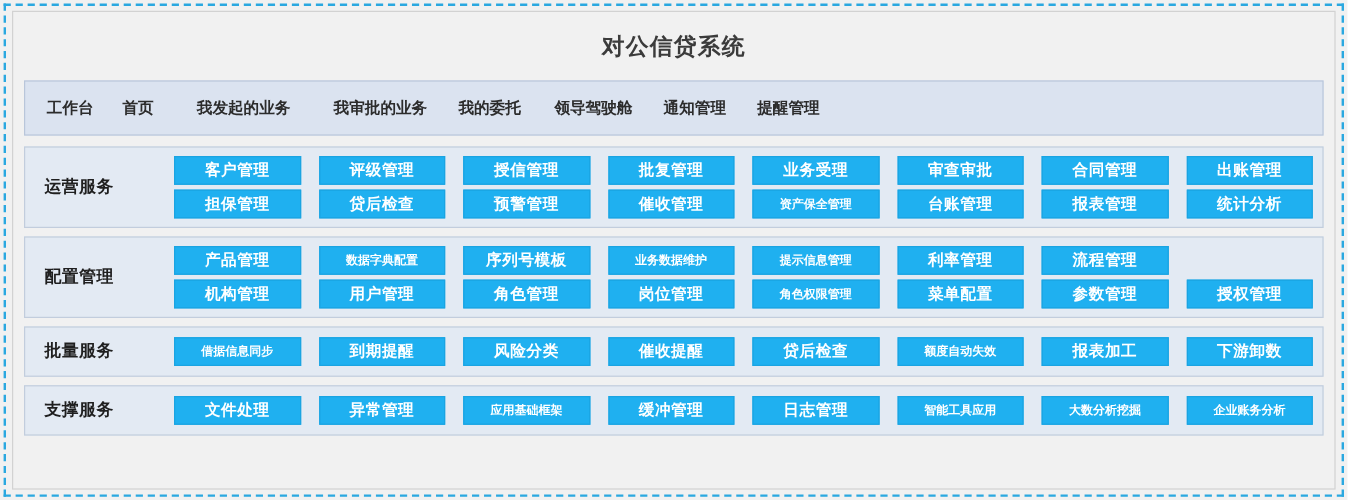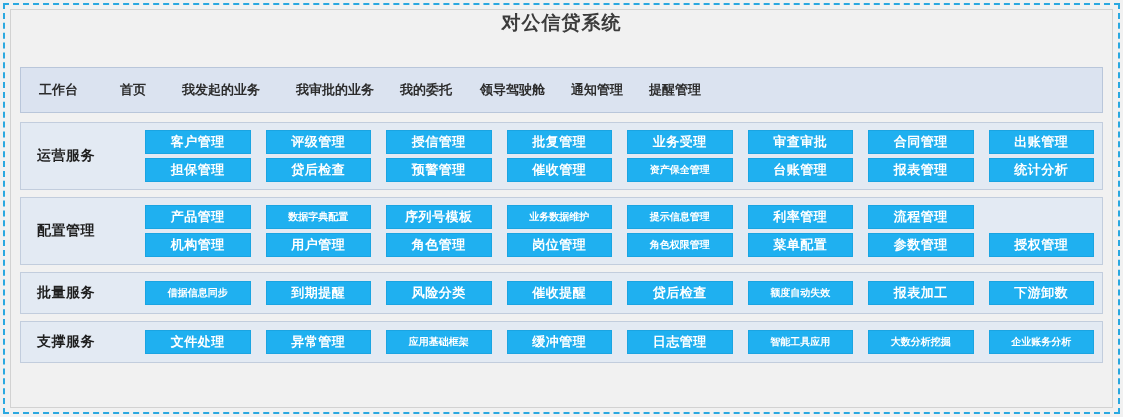--- a/index.html
+++ b/index.html
@@ -39,20 +39,21 @@
     background: #f1f1f1;
     border: 1px solid #d2d2d2;
     display: flex;
     flex-direction: column;
     padding: 0 9px 8px 9px;
   }
   .title-bar {
     height: 57px;
     min-height: 57px;
     display: flex;
+    align-items: center;
     justify-content: center;
   }
   .app-title {
     font-size: 19px;
     font-weight: bold;
     color: #3b3b3b;
     letter-spacing: 1px;
   }
   
   .navbar {
@@ -138,21 +139,21 @@
   <div class="select-frame"></div>
 
   <div class="page">
 
     <div class="title-bar">
       <div class="app-title">对公信贷系统</div>
     </div>
 
     <div class="navbar" id="navbar">
         <div class="nav-item">工作台</div>
-        <div class="nav-item" style="margin-left: 42px; text-align: right;">首页</div>
+        <div class="nav-item" style="margin-left: 24px; text-align: right;">首页</div>
         <div class="nav-item" style="margin-left: 36px;">我发起的业务</div>
         <div class="nav-item" style="margin-left: 36px;">我审批的业务</div>
         <div class="nav-item" style="margin-left: 26px;">我的委托</div>
         <div class="nav-item" style="margin-left: 28px;">领导驾驶舱</div>
         <div class="nav-item" style="margin-left: 26px;">通知管理</div>
         <div class="nav-item" style="margin-left: 26px;">提醒管理</div>
       </div>
 
     <div id="sections-host" style="flex:1; display:flex; flex-direction:column;">
         <div class="section two-row">

